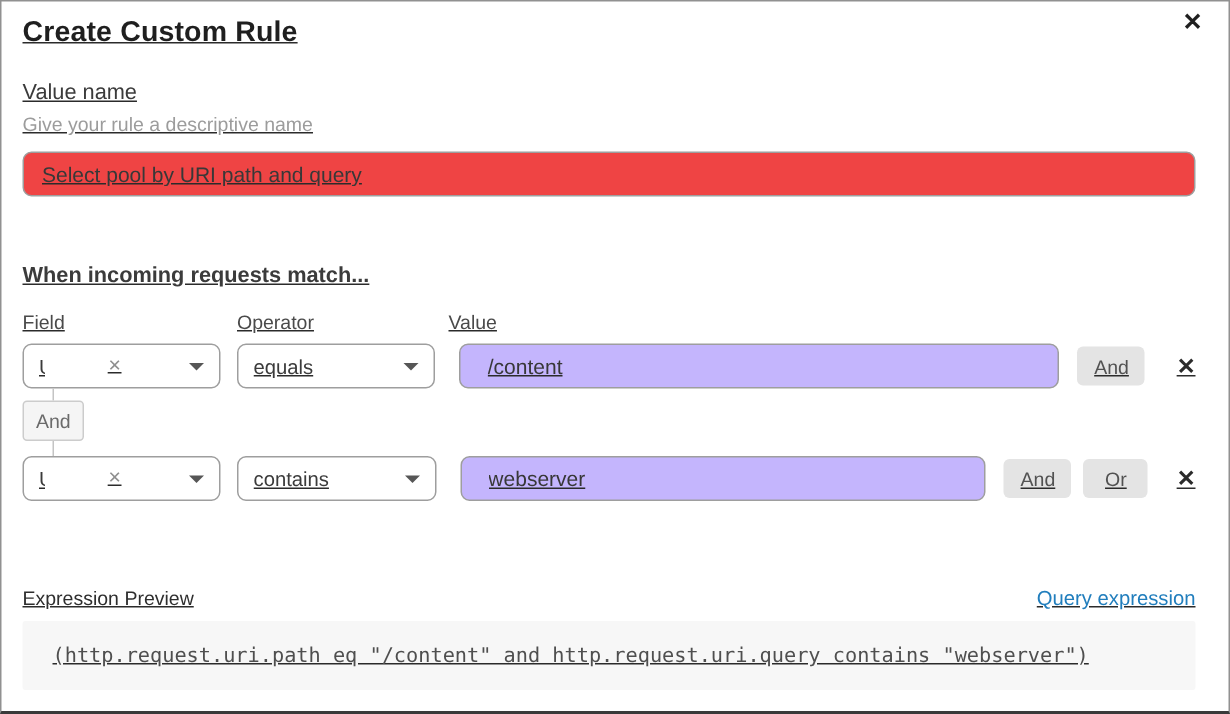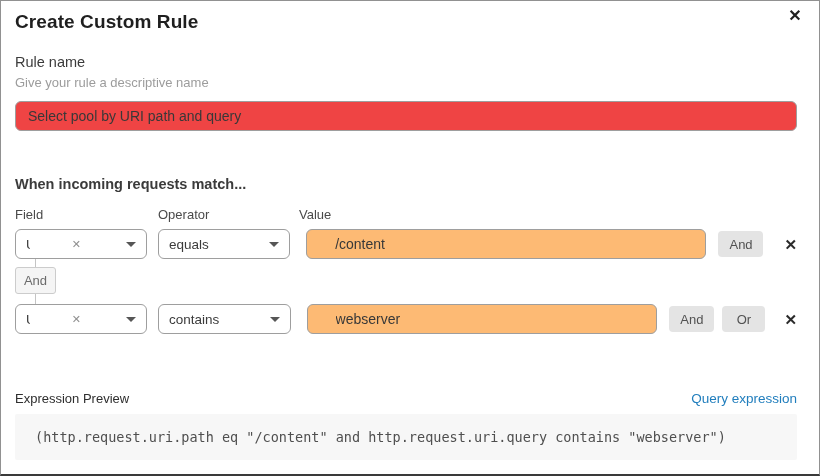--- a/index.html
+++ b/index.html
@@ -10,21 +10,21 @@
   }
   .dialog {
     position: relative;
     width: 820px;
     height: 476px;
     background: #ffffff;
     border: 1px solid #919191;
     border-bottom: 2px solid #3a3a3a;
     overflow: hidden;
   }
-  .content { padding: 10px 22px 0 14px; }
+  .content { padding: 10px 22px 0 14px; text-decoration: underline; }
 
   .close-btn {
     position: absolute;
     top: 5px;
     right: 14px;
     width: 20px;
     height: 20px;
     border: none;
     background: transparent;
     font-size: 16px;
@@ -116,25 +116,25 @@
     border-right: 5px solid transparent;
     border-top: 5px solid #565656;
   }
   .dd-field { width: 132px; margin-right: 11px; }
   .dd-operator { width: 133px; margin-right: 16px; }
 
   .value-input {
     height: 30px;
     border: 1px solid #9e9e9e;
     border-radius: 6px;
-    padding: 0 28px;
+    padding: 0 18px;
     font-family: "Liberation Sans", sans-serif;
     font-size: 14px;
     color: #383838;
-    background: #fdba74;
+    background: #c4b5fd;
     outline: none;
     margin-right: 12px;
   }
   .value-row1 { width: 403px; }
   .value-row2 { width: 352px; }
 
   .logic-btn {
     height: 26px;
     min-width: 43px;
     padding: 0 11px;
@@ -214,21 +214,21 @@
 </style>
 </head>
 <body>
 
 <div class="dialog">
   <button class="close-btn">✕</button>
 
   <div class="content">
     <div class="title">Create Custom Rule</div>
 
-    <div class="rule-name-label">Rule name</div>
+    <div class="rule-name-label">Value name</div>
     <div class="rule-name-helper">Give your rule a descriptive name</div>
     <input class="text-input" type="text" value="Select pool by URI path and query" style="">
 
     <div class="match-heading">When incoming requests match...</div>
 
     <div class="col-labels">
       <div class="col-label-field">Field</div>
       <div class="col-label-operator">Operator</div>
       <div class="col-label-value">Value</div>
     </div>

